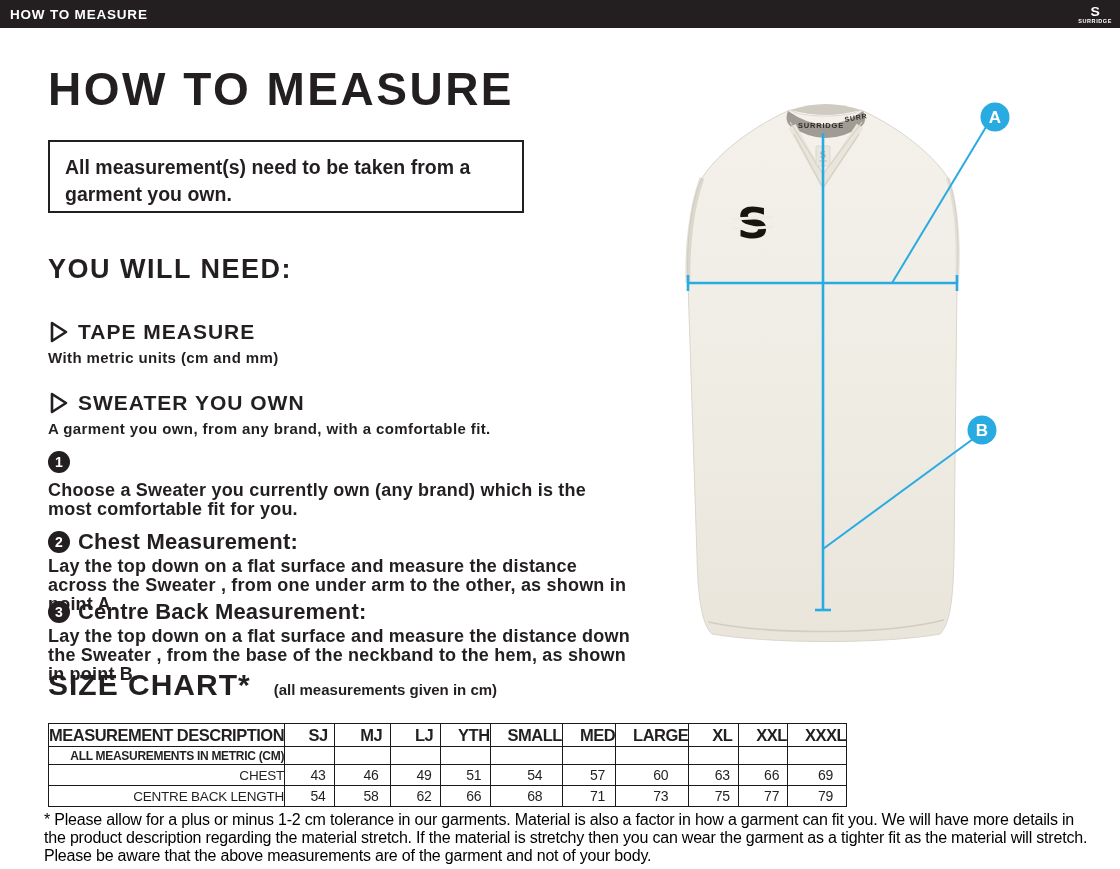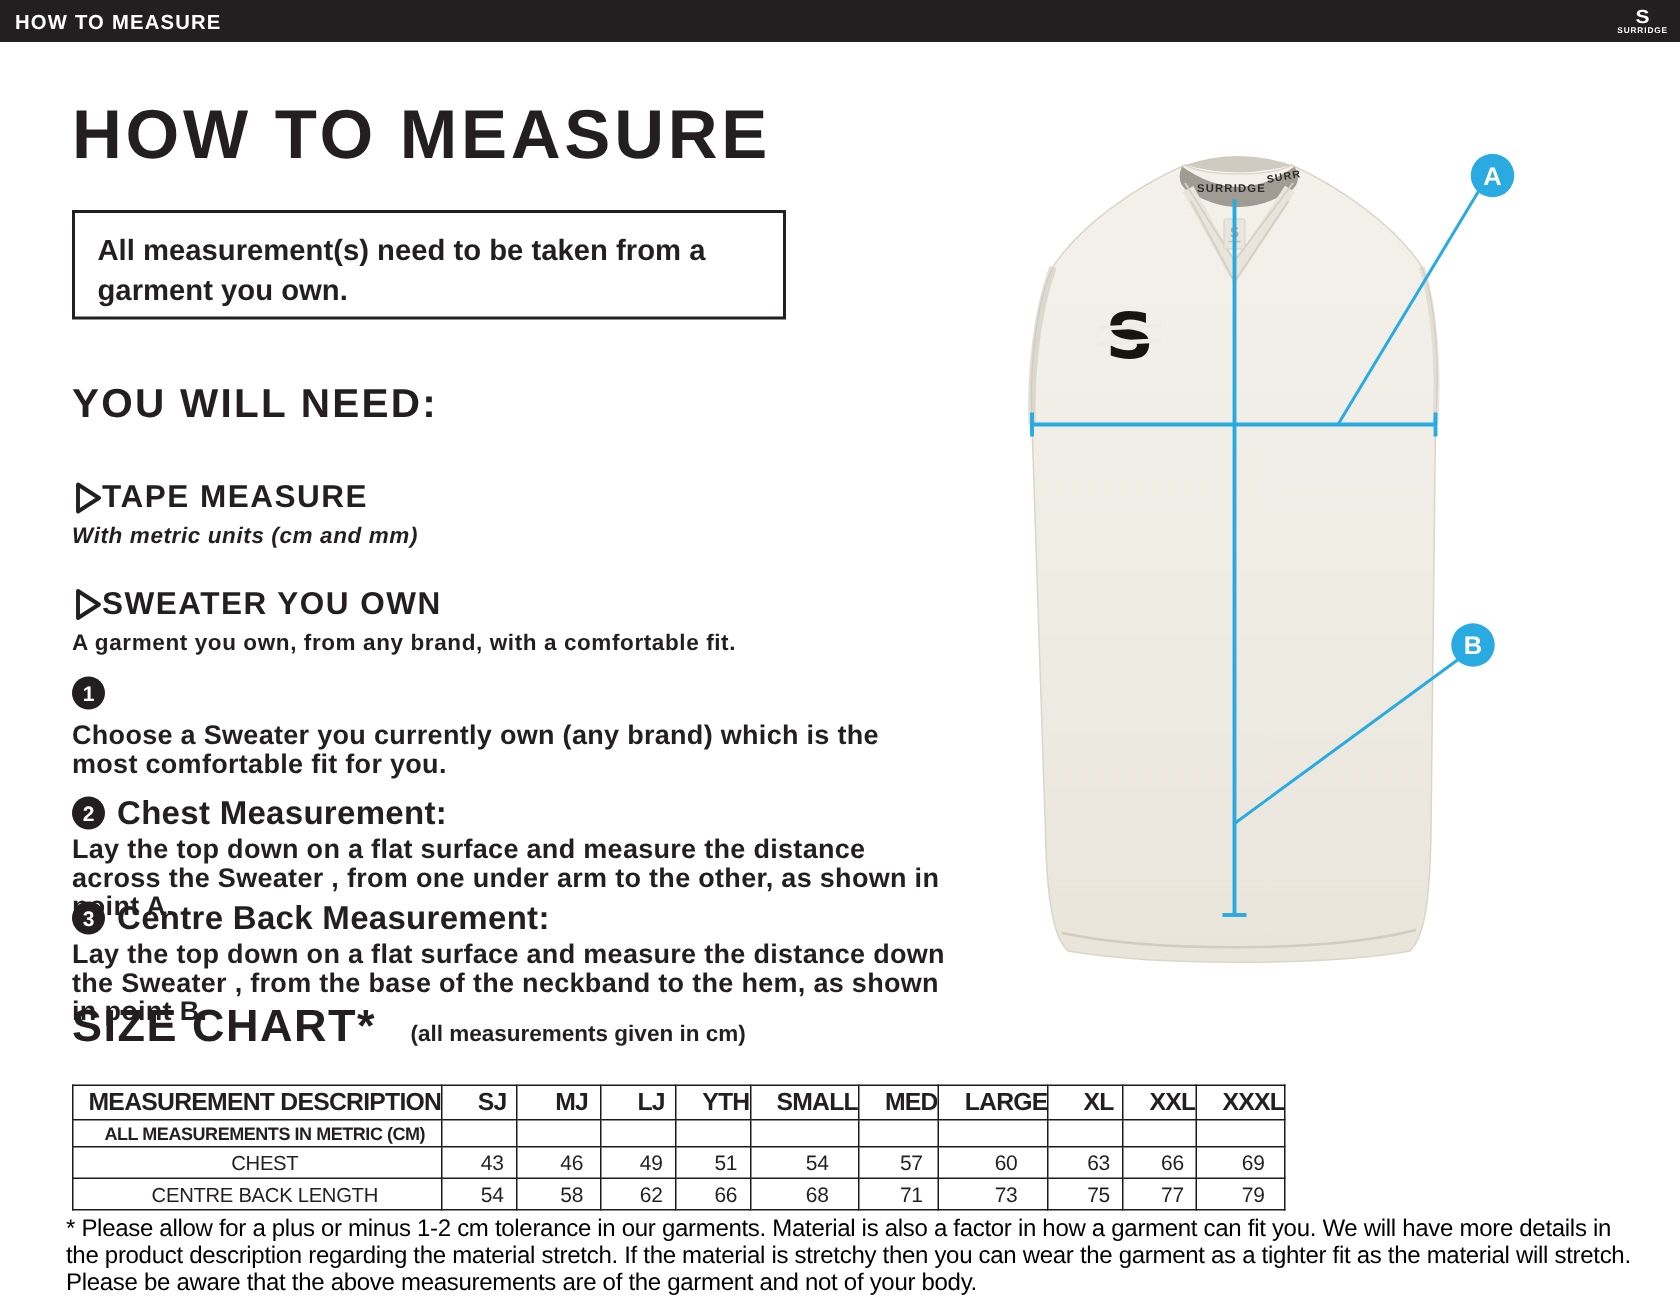--- a/index.html
+++ b/index.html
@@ -15,21 +15,21 @@
   .topbar-logo .s-glyph { color:#ffffff; font-weight:800; font-size:14px; transform:scaleY(.9); }
   .topbar-logo .logo-word { color:#ffffff; font-size:5.5px; font-weight:bold; letter-spacing:.6px; margin-top:1px; }
 
   
   .h1 { position:absolute; left:48px; top:62px; font-size:46px; font-weight:800; letter-spacing:2.5px; }
   .notice-box { position:absolute; left:48px; top:140px; width:476px; height:73px;
                 border:2.5px solid #231f20; padding:12px 15px; }
   .notice-box p { font-size:19.5px; font-weight:bold; line-height:1.4; }
   .h2 { position:absolute; left:48px; top:254px; font-size:27px; font-weight:800; letter-spacing:1.5px; }
 
-  .need-row { position:absolute; left:50px; display:flex; align-items:center; }
+  .need-row { position:absolute; left:50px; display:flex; align-items:center; gap:10px; }
   .tri { width:18px; height:22px; flex:0 0 auto; }
   .need-title { font-size:21px; font-weight:800; letter-spacing:1px; }
   .need-desc { position:absolute; left:48px; font-size:15px; font-weight:bold; letter-spacing:.4px; }
 
   .step-head { position:absolute; left:48px; display:flex; align-items:center; gap:8px; }
   .step-num { width:22px; height:22px; border-radius:50%; background:#231f20; color:#fff;
               display:flex; align-items:center; justify-content:center;
               font-size:14px; font-weight:bold; flex:0 0 auto; }
   .step-title { font-size:22px; font-weight:800; letter-spacing:.2px; }
   .step-desc { position:absolute; left:48px; width:585px; font-size:18px; font-weight:bold;
@@ -37,21 +37,21 @@
 
   .size-chart-head { position:absolute; left:48px; top:668px; display:flex; align-items:baseline; gap:23px; }
   .size-chart-head .big { font-size:30px; font-weight:800; letter-spacing:1px; }
   .size-chart-head .small { font-size:15px; font-weight:bold; }
 
   
   table.size-table { position:absolute; left:48px; top:723px; border-collapse:collapse;
                      table-layout:fixed; font-family:"Liberation Sans", sans-serif; }
   table.size-table td, table.size-table th { border:1.6px solid #1a1a1a; overflow:hidden; white-space:nowrap;padding-left:17px; }
   table.size-table th { font-size:16.5px; font-weight:bold; letter-spacing:-.5px; height:23px; text-align:center; }
-  table.size-table th.desc, table.size-table td.desc { text-align:center; padding-left:10px; width:236px; }
+  table.size-table th.desc, table.size-table td.desc { text-align:right; padding-left:0; width:236px; }
   tr.metric-row td { font-size:12px; font-weight:bold; height:18px; letter-spacing:-.3px; }
   tr.value-row td { font-size:14px; height:21px; text-align:center; letter-spacing:-.2px; }
   tr.value-row td.desc { font-size:13.5px; }
 
   .footnote { position:absolute; left:44px; top:811px; width:1045px; font-size:16px;
               line-height:18px; letter-spacing:-.2px; color:#000000; }
 
   
   .garment { position:absolute; left:640px; top:88px; }
 </style>
@@ -75,21 +75,21 @@
   </div>
 
   <div class="h2">YOU WILL NEED:</div>
 
   <div class="need-row" style="top:320px;">
     <svg class="tri" viewBox="0 0 18 22">
       <polygon points="2,2 16,11 2,20" fill="none" stroke="#231f20" stroke-width="2.6" stroke-linejoin="round"></polygon>
     </svg>
     <span class="need-title">TAPE MEASURE</span>
   </div>
-  <div class="need-desc" style="top:349px;font-style:italic;">With metric units (cm and mm)</div>
+  <div class="need-desc" style="top:349px;">With metric units (cm and mm)</div>
 
   <div class="need-row" style="top:391px;">
     <svg class="tri" viewBox="0 0 18 22">
       <polygon points="2,2 16,11 2,20" fill="none" stroke="#231f20" stroke-width="2.6" stroke-linejoin="round"></polygon>
     </svg>
     <span class="need-title">SWEATER YOU OWN</span>
   </div>
   <div class="need-desc" style="top:420px;">A garment you own, from any brand, with a comfortable fit.</div>
 
   <div class="step-head" style="top:451px;">

